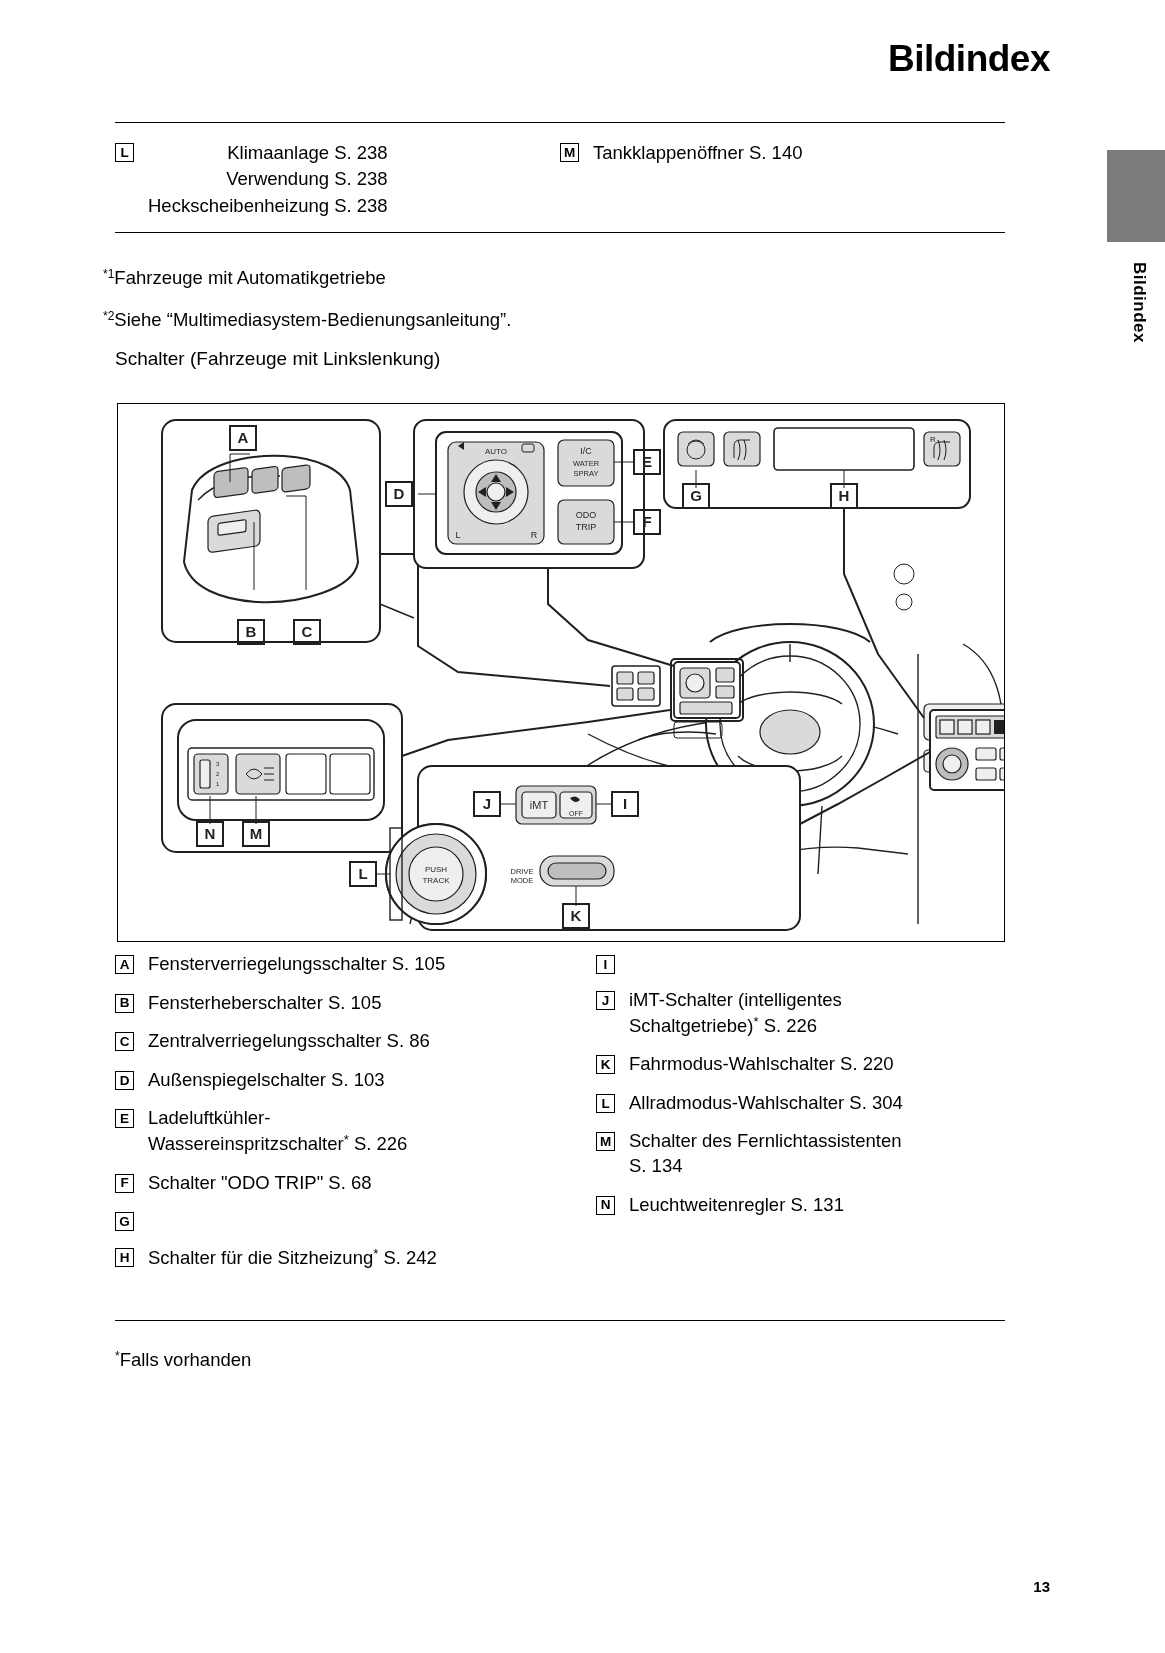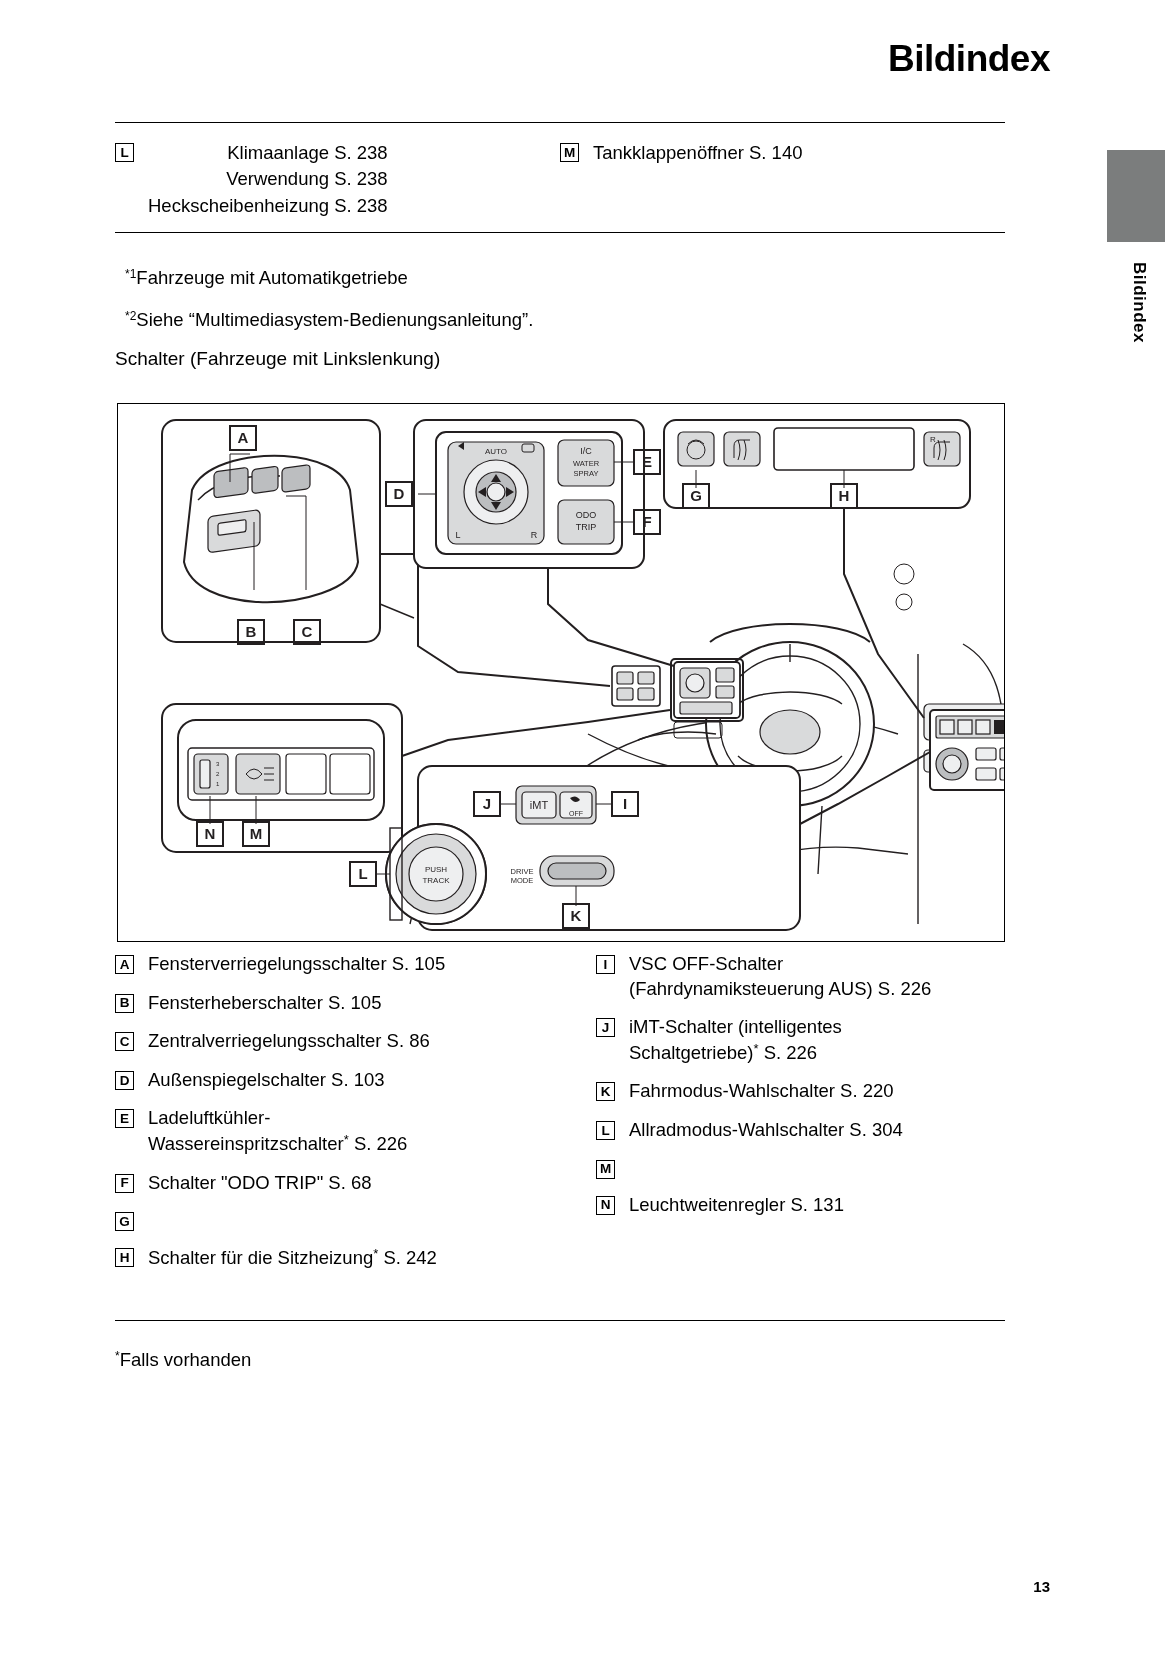--- a/index.html
+++ b/index.html
@@ -84,21 +84,21 @@
   }
   .legend-text {
     margin-left: 14px;
     font-size: 18.5px;
     line-height: 1.42;
     text-align: right;
   }
   
   .footnote {
     position: absolute;
-    left: 125px;
+    left: 103px;
     font-size: 18.5px;
   }
   .fn1 { top: 267px; }
   .fn2 { top: 309px; }
   sup.fnmark { font-size: 12px; vertical-align: 6px; }
   .section-head {
     position: absolute;
     left: 115px;
     top: 348px;
     font-size: 19px;
@@ -487,40 +487,40 @@
           <span class="boxletter">H</span>
           <span class="bl-text">Schalter für die Sitzheizung<span class="star">*</span> S. 242</span>
         </div>
 
       </div>
 
       <div class="bl-col right">
 
         <div class="bl-row">
           <span class="boxletter">I</span>
-          <span class="bl-text multiline">VSC OFF-Schalter<br>(Fahrdynamiksteuerung AUS) S. 226</span>
         </div>
 
         <div class="bl-row">
           <span class="boxletter">J</span>
           <span class="bl-text multiline">iMT-Schalter (intelligentes<br>Schaltgetriebe)<span class="star">*</span> S. 226</span>
         </div>
 
         <div class="bl-row">
           <span class="boxletter">K</span>
           <span class="bl-text">Fahrmodus-Wahlschalter S. 220</span>
         </div>
 
         <div class="bl-row">
           <span class="boxletter">L</span>
           <span class="bl-text">Allradmodus-Wahlschalter S. 304</span>
         </div>
 
         <div class="bl-row">
           <span class="boxletter">M</span>
+          <span class="bl-text multiline">Schalter des Fernlichtassistenten<br>S. 134</span>
         </div>
 
         <div class="bl-row">
           <span class="boxletter">N</span>
           <span class="bl-text">Leuchtweitenregler S. 131</span>
         </div>
 
       </div>
     </div>
   </div>

